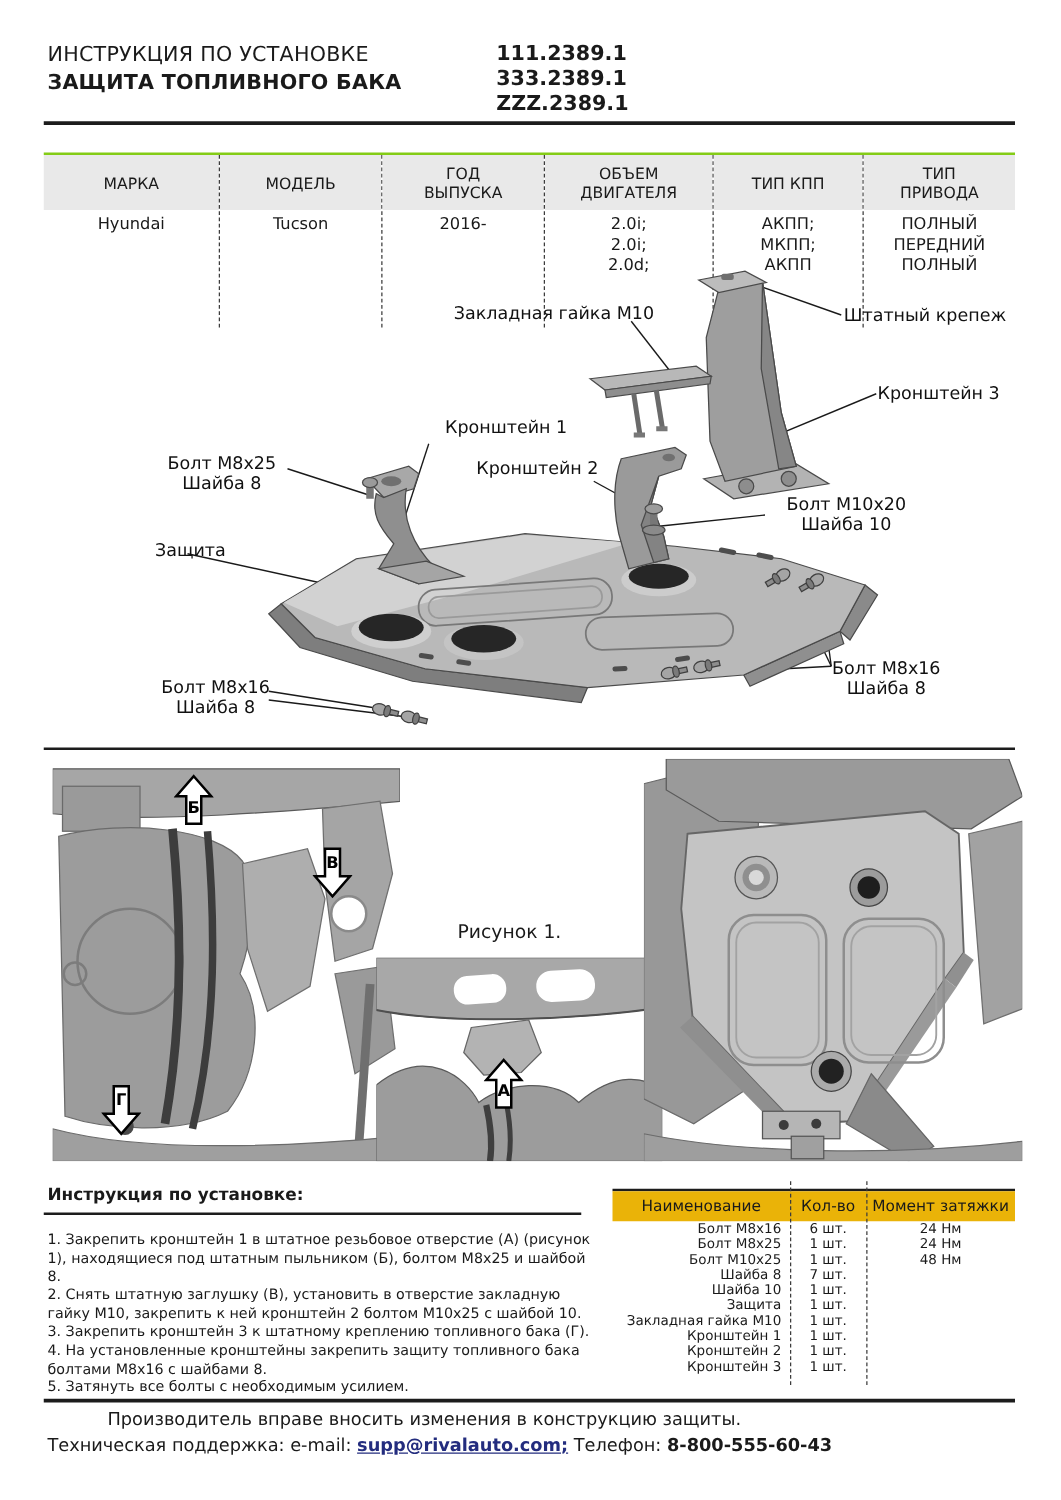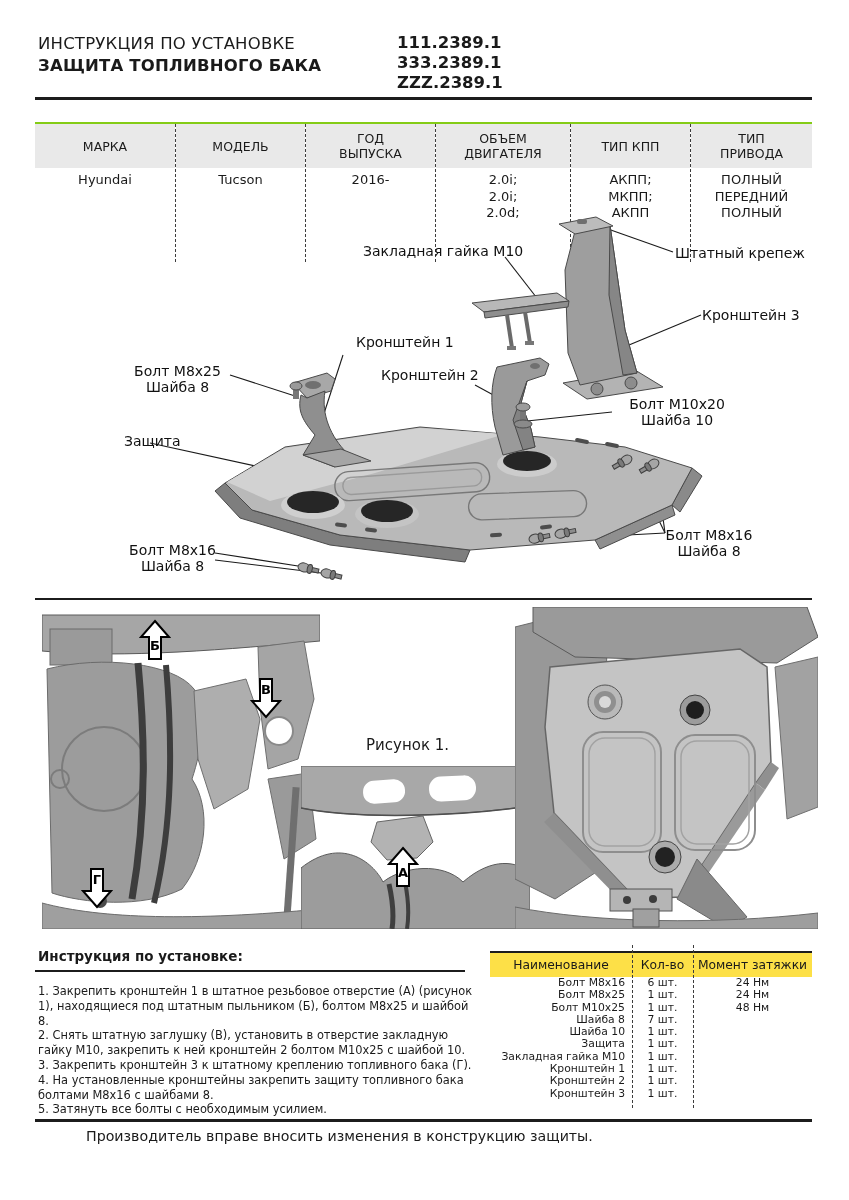--- a/index.html
+++ b/index.html
@@ -34,21 +34,21 @@
 
   
   .inst-head { position:absolute; left:38px; top:948px; font-size:13.5px; font-weight:bold; }
   .inst-rule { position:absolute; left:35px; top:970px; width:430px; height:2px; background:#1c1c1c; }
   .inst-list { position:absolute; left:38px; top:984px; width:438px; font-size:11.4px; line-height:14.8px; }
 
   
   .parts { position:absolute; left:490px; top:945px; width:322px; }
   .parts-head { font-size:13px; font-weight:bold; padding-left:8px; }
   .parts-rule { margin-top:6px; height:2px; background:#1c1c1c; }
-  .parts-hrow { display:flex; background:#fde047; height:24px; align-items:center; font-size:12.3px; }
+  .parts-hrow { display:flex; background:#eab308; height:24px; align-items:center; font-size:12.3px; }
   .parts-row { display:flex; font-size:10.8px; line-height:12.3px; }
   .pc1 { width:142px; text-align:right; padding-right:7px; }
   .pc2 { width:61px; text-align:center; }
   .pc3 { width:119px; text-align:center; }
   .parts-hrow .pc1 { text-align:center; padding-right:0; }
   .pdash { position:absolute; top:0; width:0; height:163px; border-left:1px dashed #3c3c3c; }
 
   
   .foot1 { position:absolute; left:38px; top:1128px; font-size:14.2px;margin-left:48px; }
   .foot2 { position:absolute; left:38px; top:1149px; font-size:14.2px; }
@@ -416,14 +416,15 @@
     <div class="parts-row">
         <div class="pc1">Кронштейн 3</div>
         <div class="pc2">1 шт.</div>
         <div class="pc3"></div>
       </div>
   </div>
 
   <div class="rule" style="top:1119px;height:2.5px;"></div>
 
   <div class="foot1">Производитель вправе вносить изменения в конструкцию защиты.</div>
+  <div class="foot2"><span>Техническая поддержка:  e-mail: </span><a href="#" style="color:#232c7e;">supp@rivalauto.com</a><span style="color:#232c7e;text-decoration:underline;font-weight:bold;">;</span><span> Телефон: </span><span class="phone">8-800-555-60-43</span></div>
 
 </div>
 
 </body></html>

